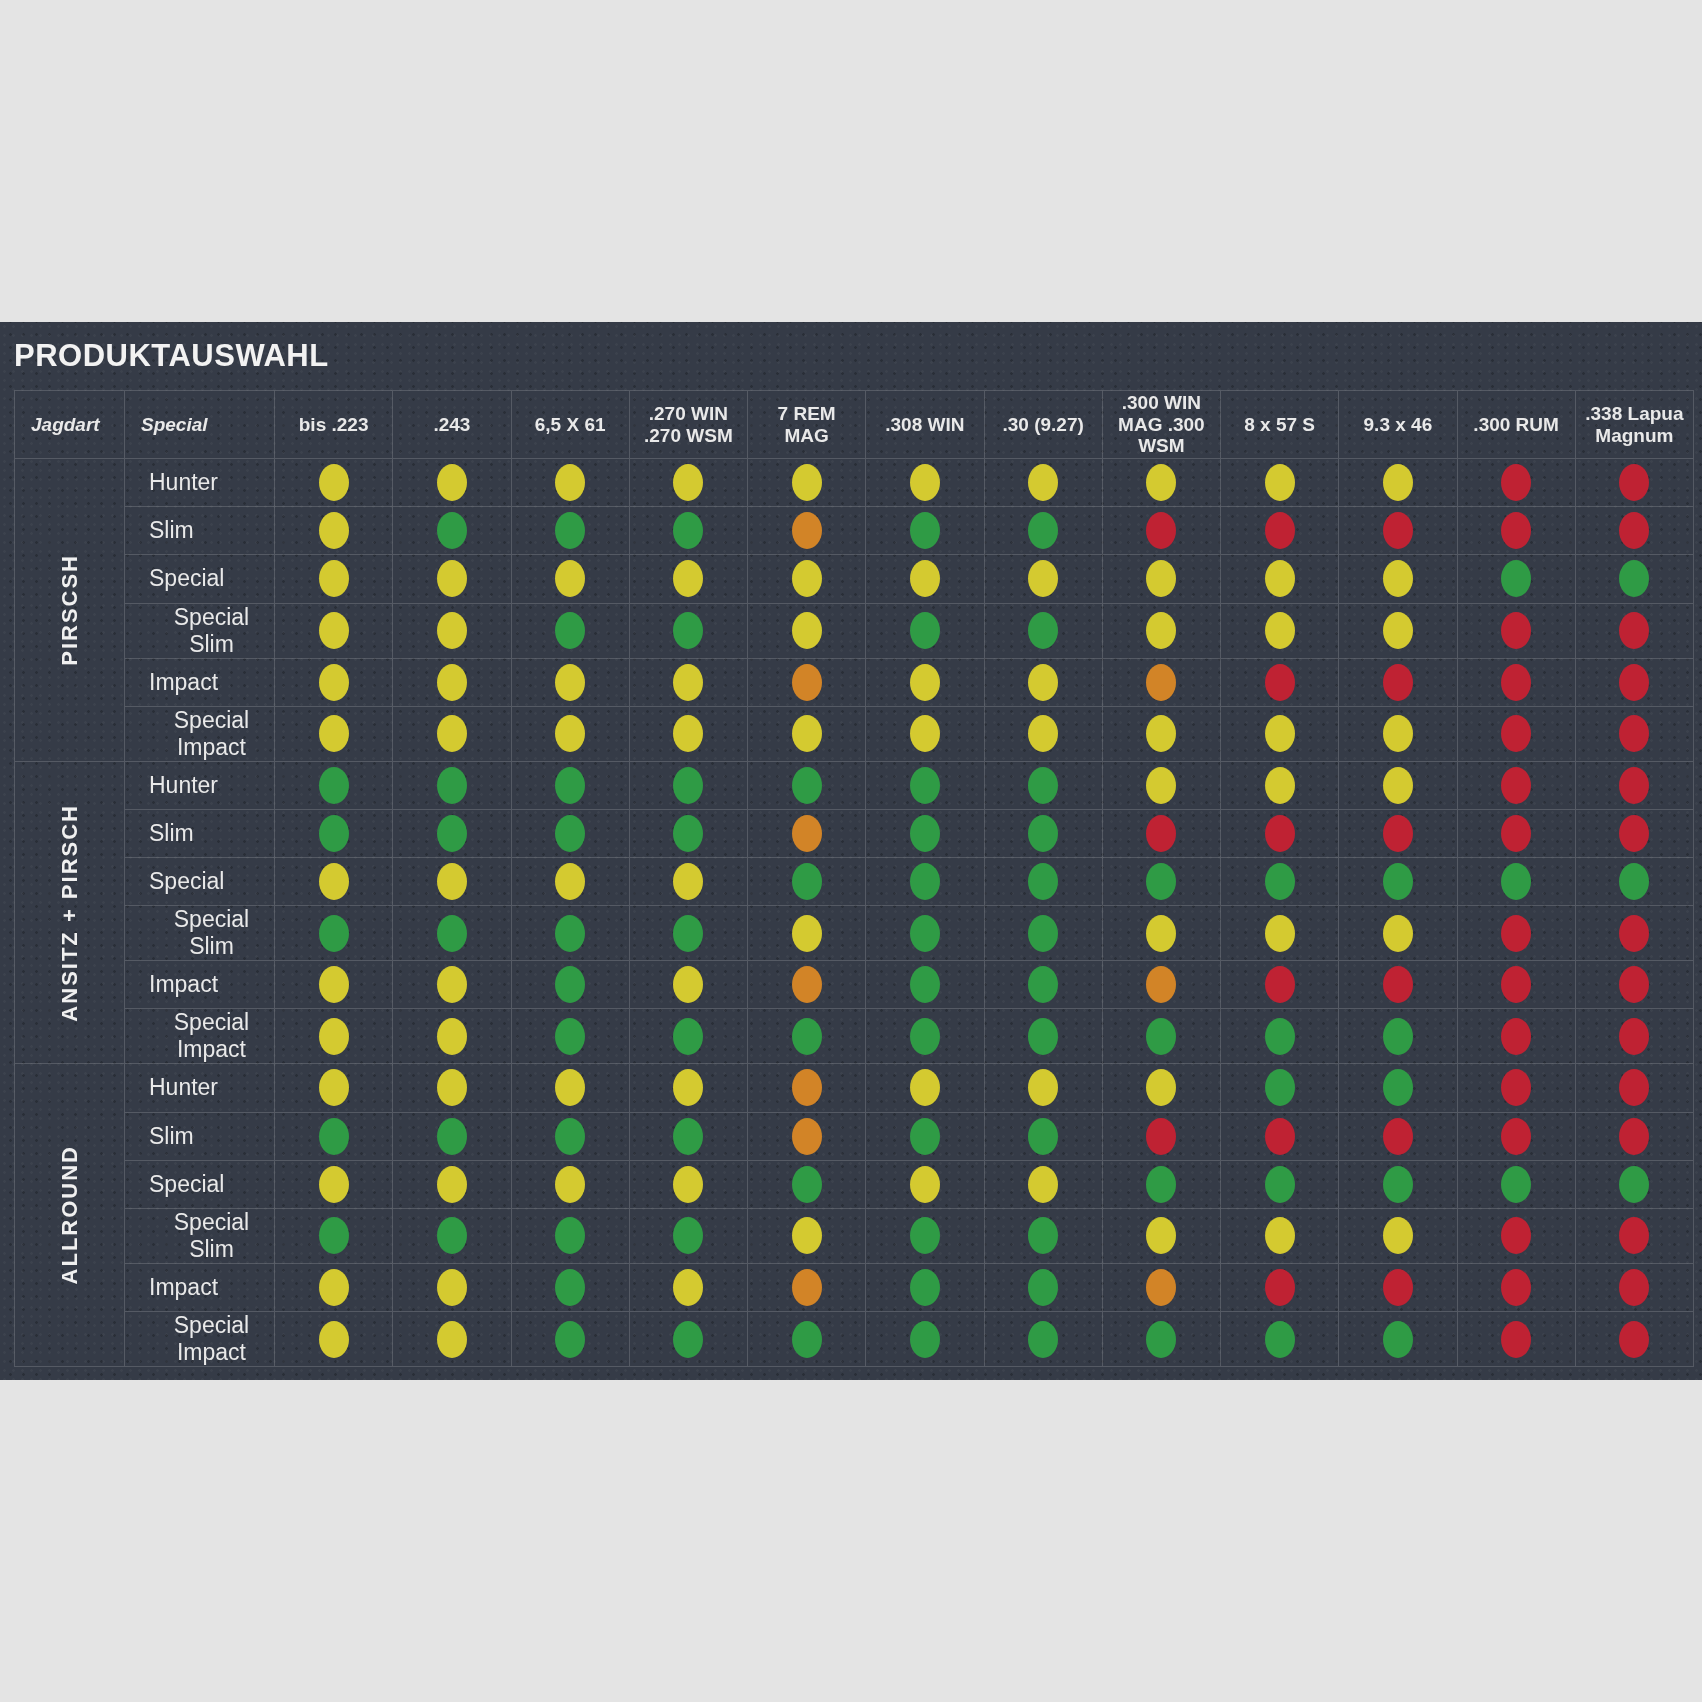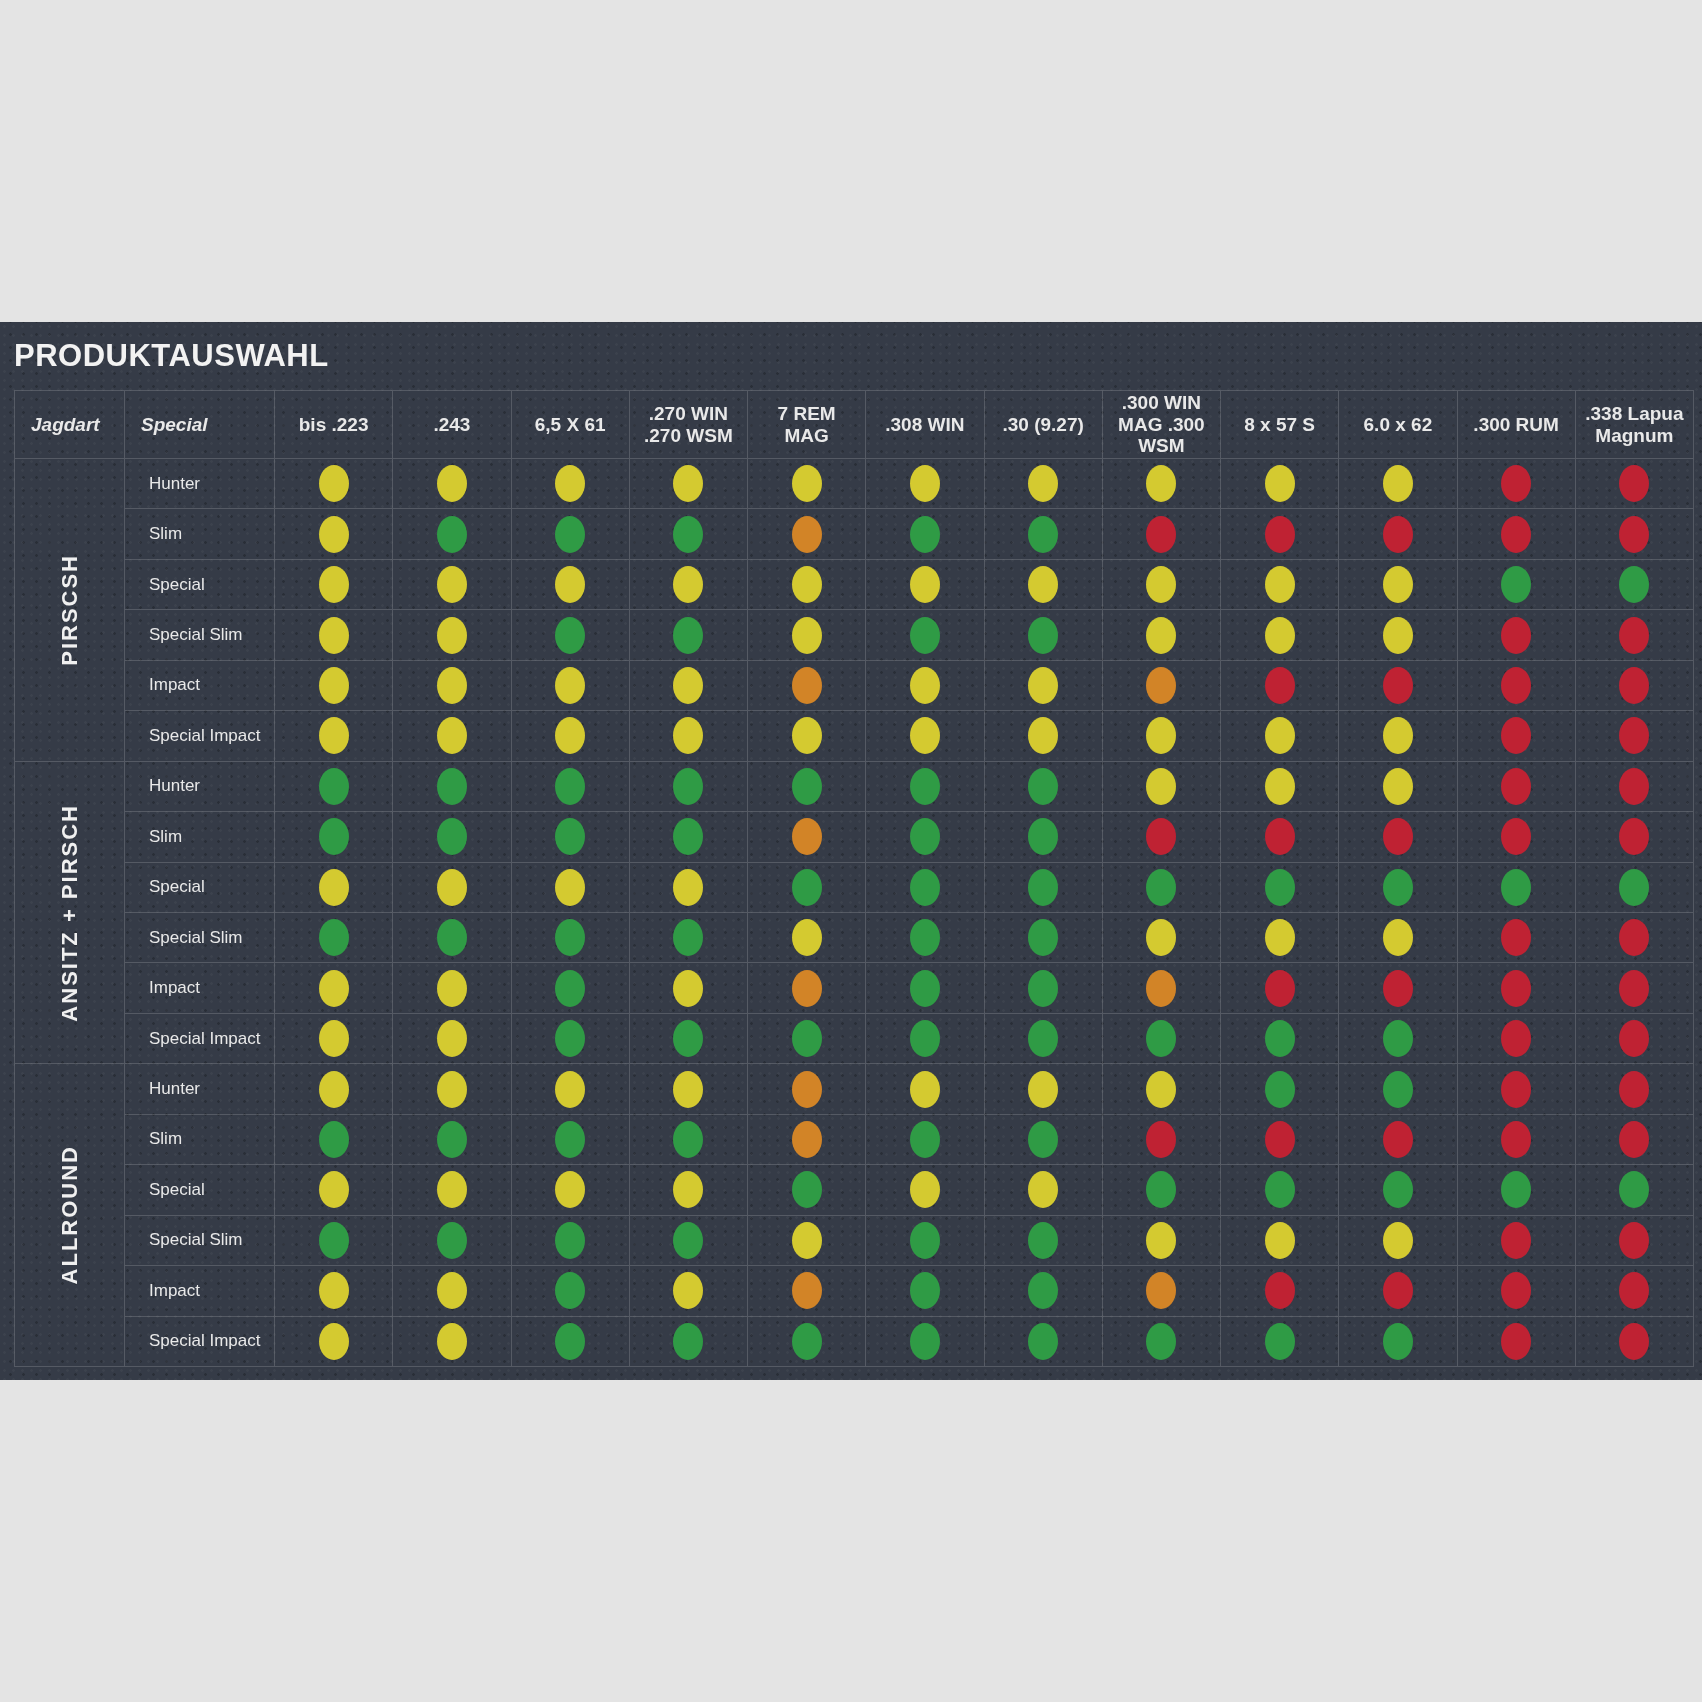--- a/index.html
+++ b/index.html
@@ -51,21 +51,21 @@
     box-sizing:border-box;color:#e9e9e9;
   }
   .head-cell{font-size:19px;font-weight:bold;text-align:center;line-height:1.15;padding:2px 6px;}
   .head-cell.left{justify-content:flex-start;padding-left:16px;text-align:left;font-style:italic;}
   .group-cell{grid-column:1;}
   .group-label{
     writing-mode:vertical-rl;transform:rotate(180deg);
     font-size:22px;font-weight:bold;letter-spacing:2px;color:#f0f0f0;
     white-space:nowrap;
   }
-  .model-cell{justify-content:flex-start;padding-left:24px;font-size:17px;text-align:center;}
+  .model-cell{justify-content:flex-start;padding-left:24px;font-size:23px;text-align:center;}
   .dot{width:30px;height:37px;border-radius:50%;}
 </style>
 </head>
 <body>
 
 <div class="dark-band">
   <div class="title-bar">
     <div class="page-title">PRODUKTAUSWAHL</div>
   </div>
   <div class="grid">
@@ -73,21 +73,21 @@
       <div class="cell head-cell left">Special</div>
       <div class="cell head-cell">bis .223</div>
       <div class="cell head-cell">.243</div>
       <div class="cell head-cell">6,5 X 61</div>
       <div class="cell head-cell">.270 WIN .270 WSM</div>
       <div class="cell head-cell">7 REM MAG</div>
       <div class="cell head-cell">.308 WIN</div>
       <div class="cell head-cell">.30 (9.27)</div>
       <div class="cell head-cell">.300 WIN MAG .300 WSM</div>
       <div class="cell head-cell">8 x 57 S</div>
-      <div class="cell head-cell">6.0 x 62</div>
+      <div class="cell head-cell">9.3 x 46</div>
       <div class="cell head-cell">.300 RUM</div>
       <div class="cell head-cell">.338 Lapua Magnum</div>
       <div class="cell group-cell" style="grid-row: span 6;">
         <span class="group-label">PIRSCSH</span>
       </div>
       <div class="cell model-cell">Hunter</div>
       <div class="cell">
         <span class="dot" style="background: rgb(212, 202, 48);"></span>
       </div>
       <div class="cell">

